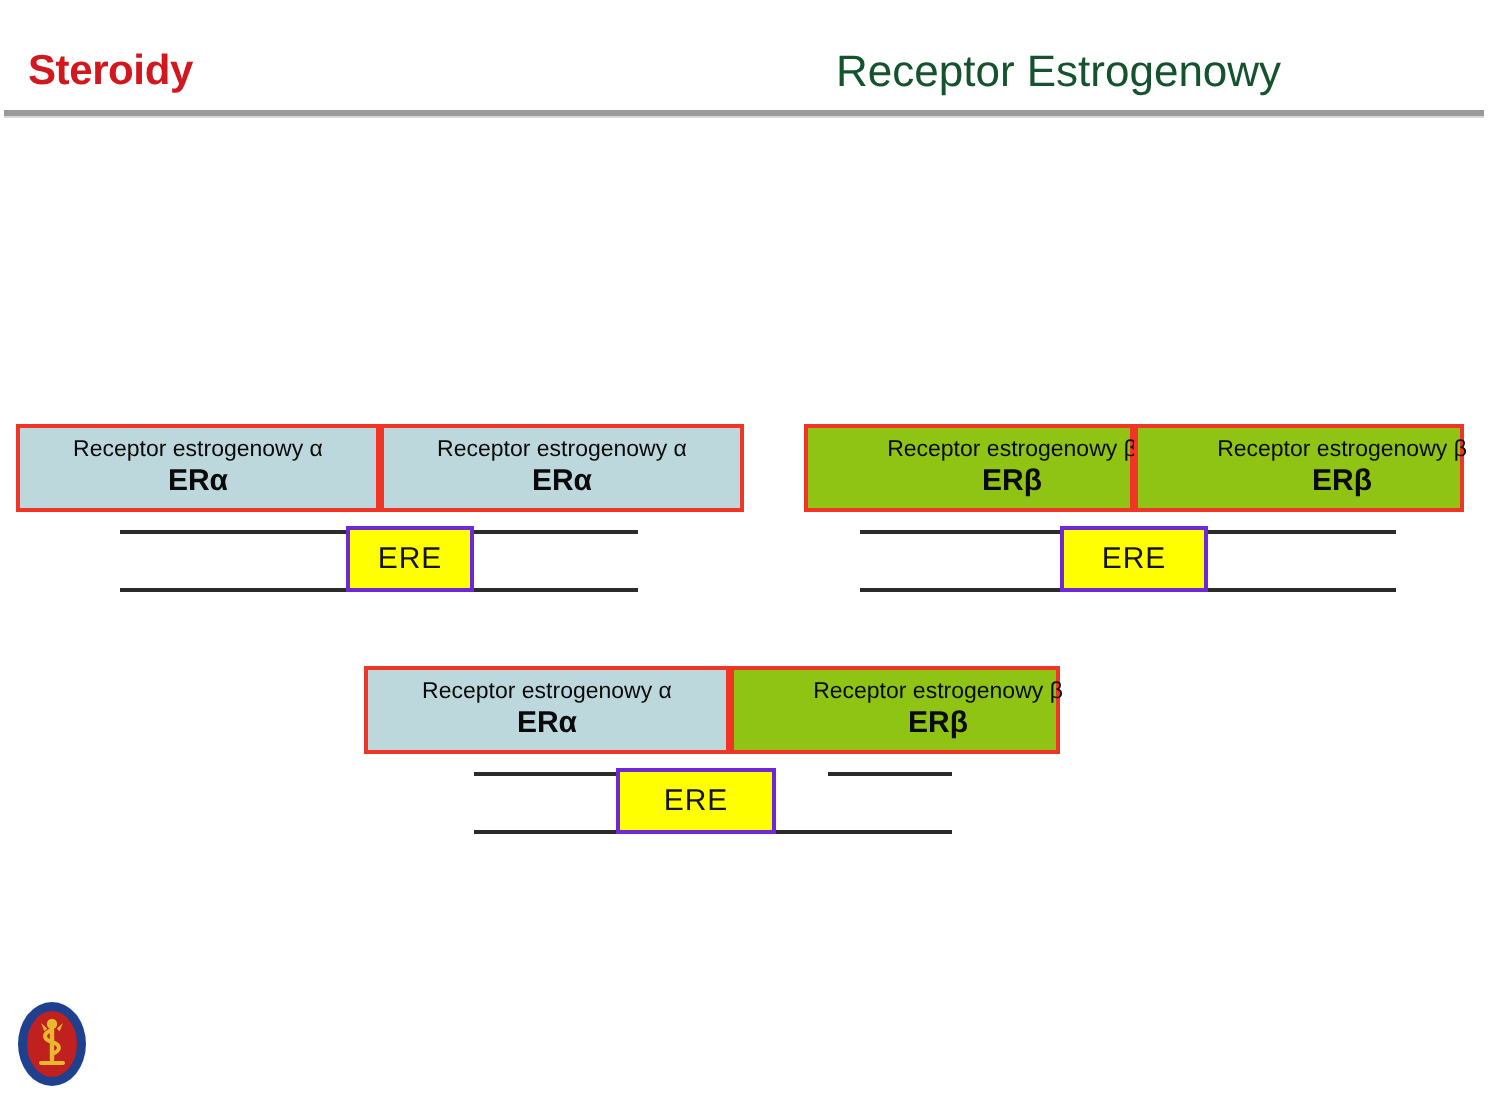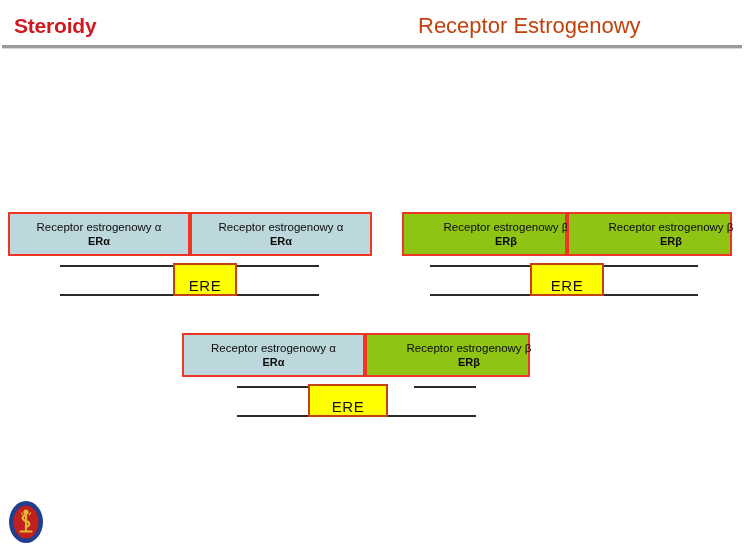--- a/index.html
+++ b/index.html
@@ -13,41 +13,41 @@
     position: relative;
     overflow: hidden;
     font-family: "Liberation Sans", sans-serif;
     -webkit-font-smoothing: antialiased;
   }
 
   
   #slide-header {
     position: absolute;
     left: 0;
-    top: 8px;
+    top: 18px;
     width: 744px;
     height: 40px;
   }
   #header-left-title {
     position: absolute;
     left: 14px;
     top: 6px;
     font-size: 21px;
     font-weight: bold;
     color: #d1181f;
     letter-spacing: -0.2px;
     white-space: nowrap;
   }
   #header-right-title {
     position: absolute;
     left: 418px;
     top: 5px;
     font-size: 22px;
     font-weight: normal;
-    color: #c2410c;
+    color: #14532d;
     white-space: nowrap;
   }
   #header-rule {
     position: absolute;
     left: 2px;
     top: 37px;
     width: 740px;
     height: 3px;
     background: #9a9a9a;
     border-bottom: 1px solid #d8d8d8;
@@ -80,42 +80,42 @@
   }
   .receptor-box.beta {
     background: #8fc414;
     padding-left: 43px;
   }
   .receptor-name {
     font-size: 11.5px;
     white-space: nowrap;
   }
   .receptor-symbol {
-    font-size: 11px;
+    font-size: 15px;
     font-weight: bold;
     white-space: nowrap;
     margin-top: 1px;
   }
 
   
   .dna-assembly {
     position: absolute;
   }
   .dna-line {
     position: absolute;
     height: 2px;
     background: #2b2b2b;
   }
   .ere-box {
     position: absolute;
     box-sizing: border-box;
     background: #ffff00;
-    border: 2px solid #c2410c;
+    border: 2px solid #6d28d9;
     display: flex;
-    align-items: flex-end;
+    align-items: center;
     justify-content: center;
     color: #141414;
     font-size: 15px;
     letter-spacing: 0.5px;
   }
 
   
   #footer-logo {
     position: absolute;
     left: 8px;

